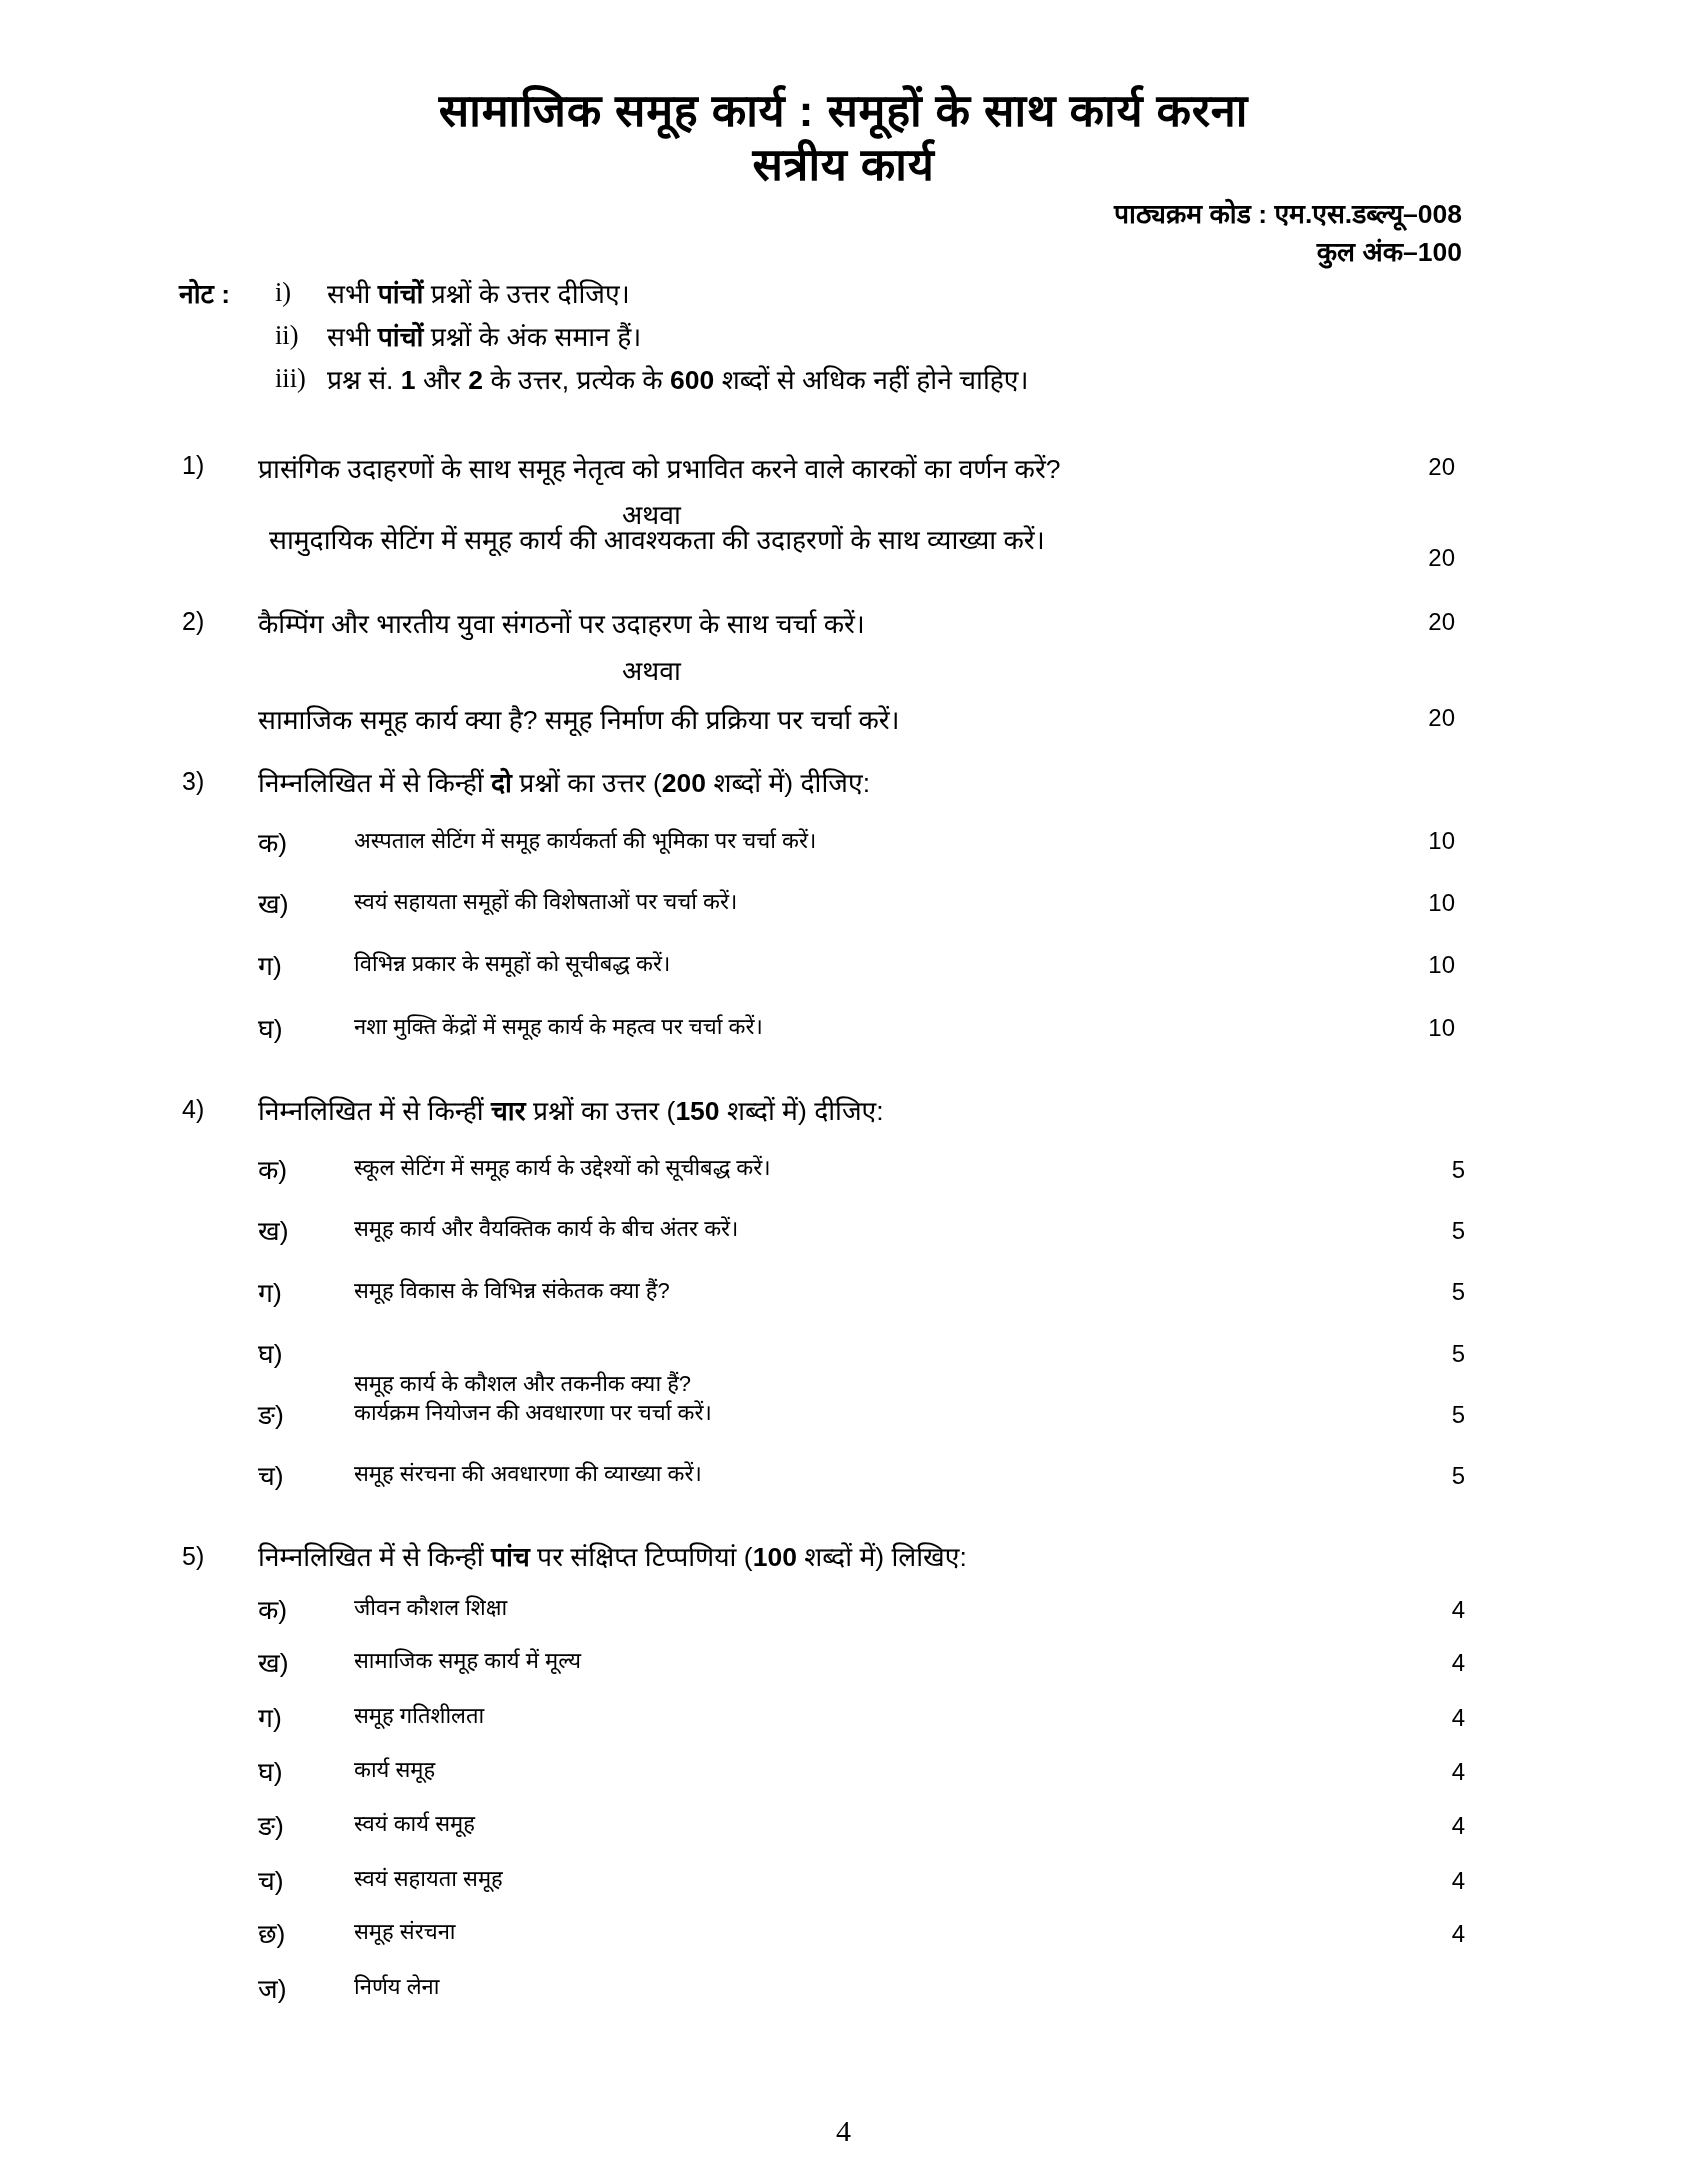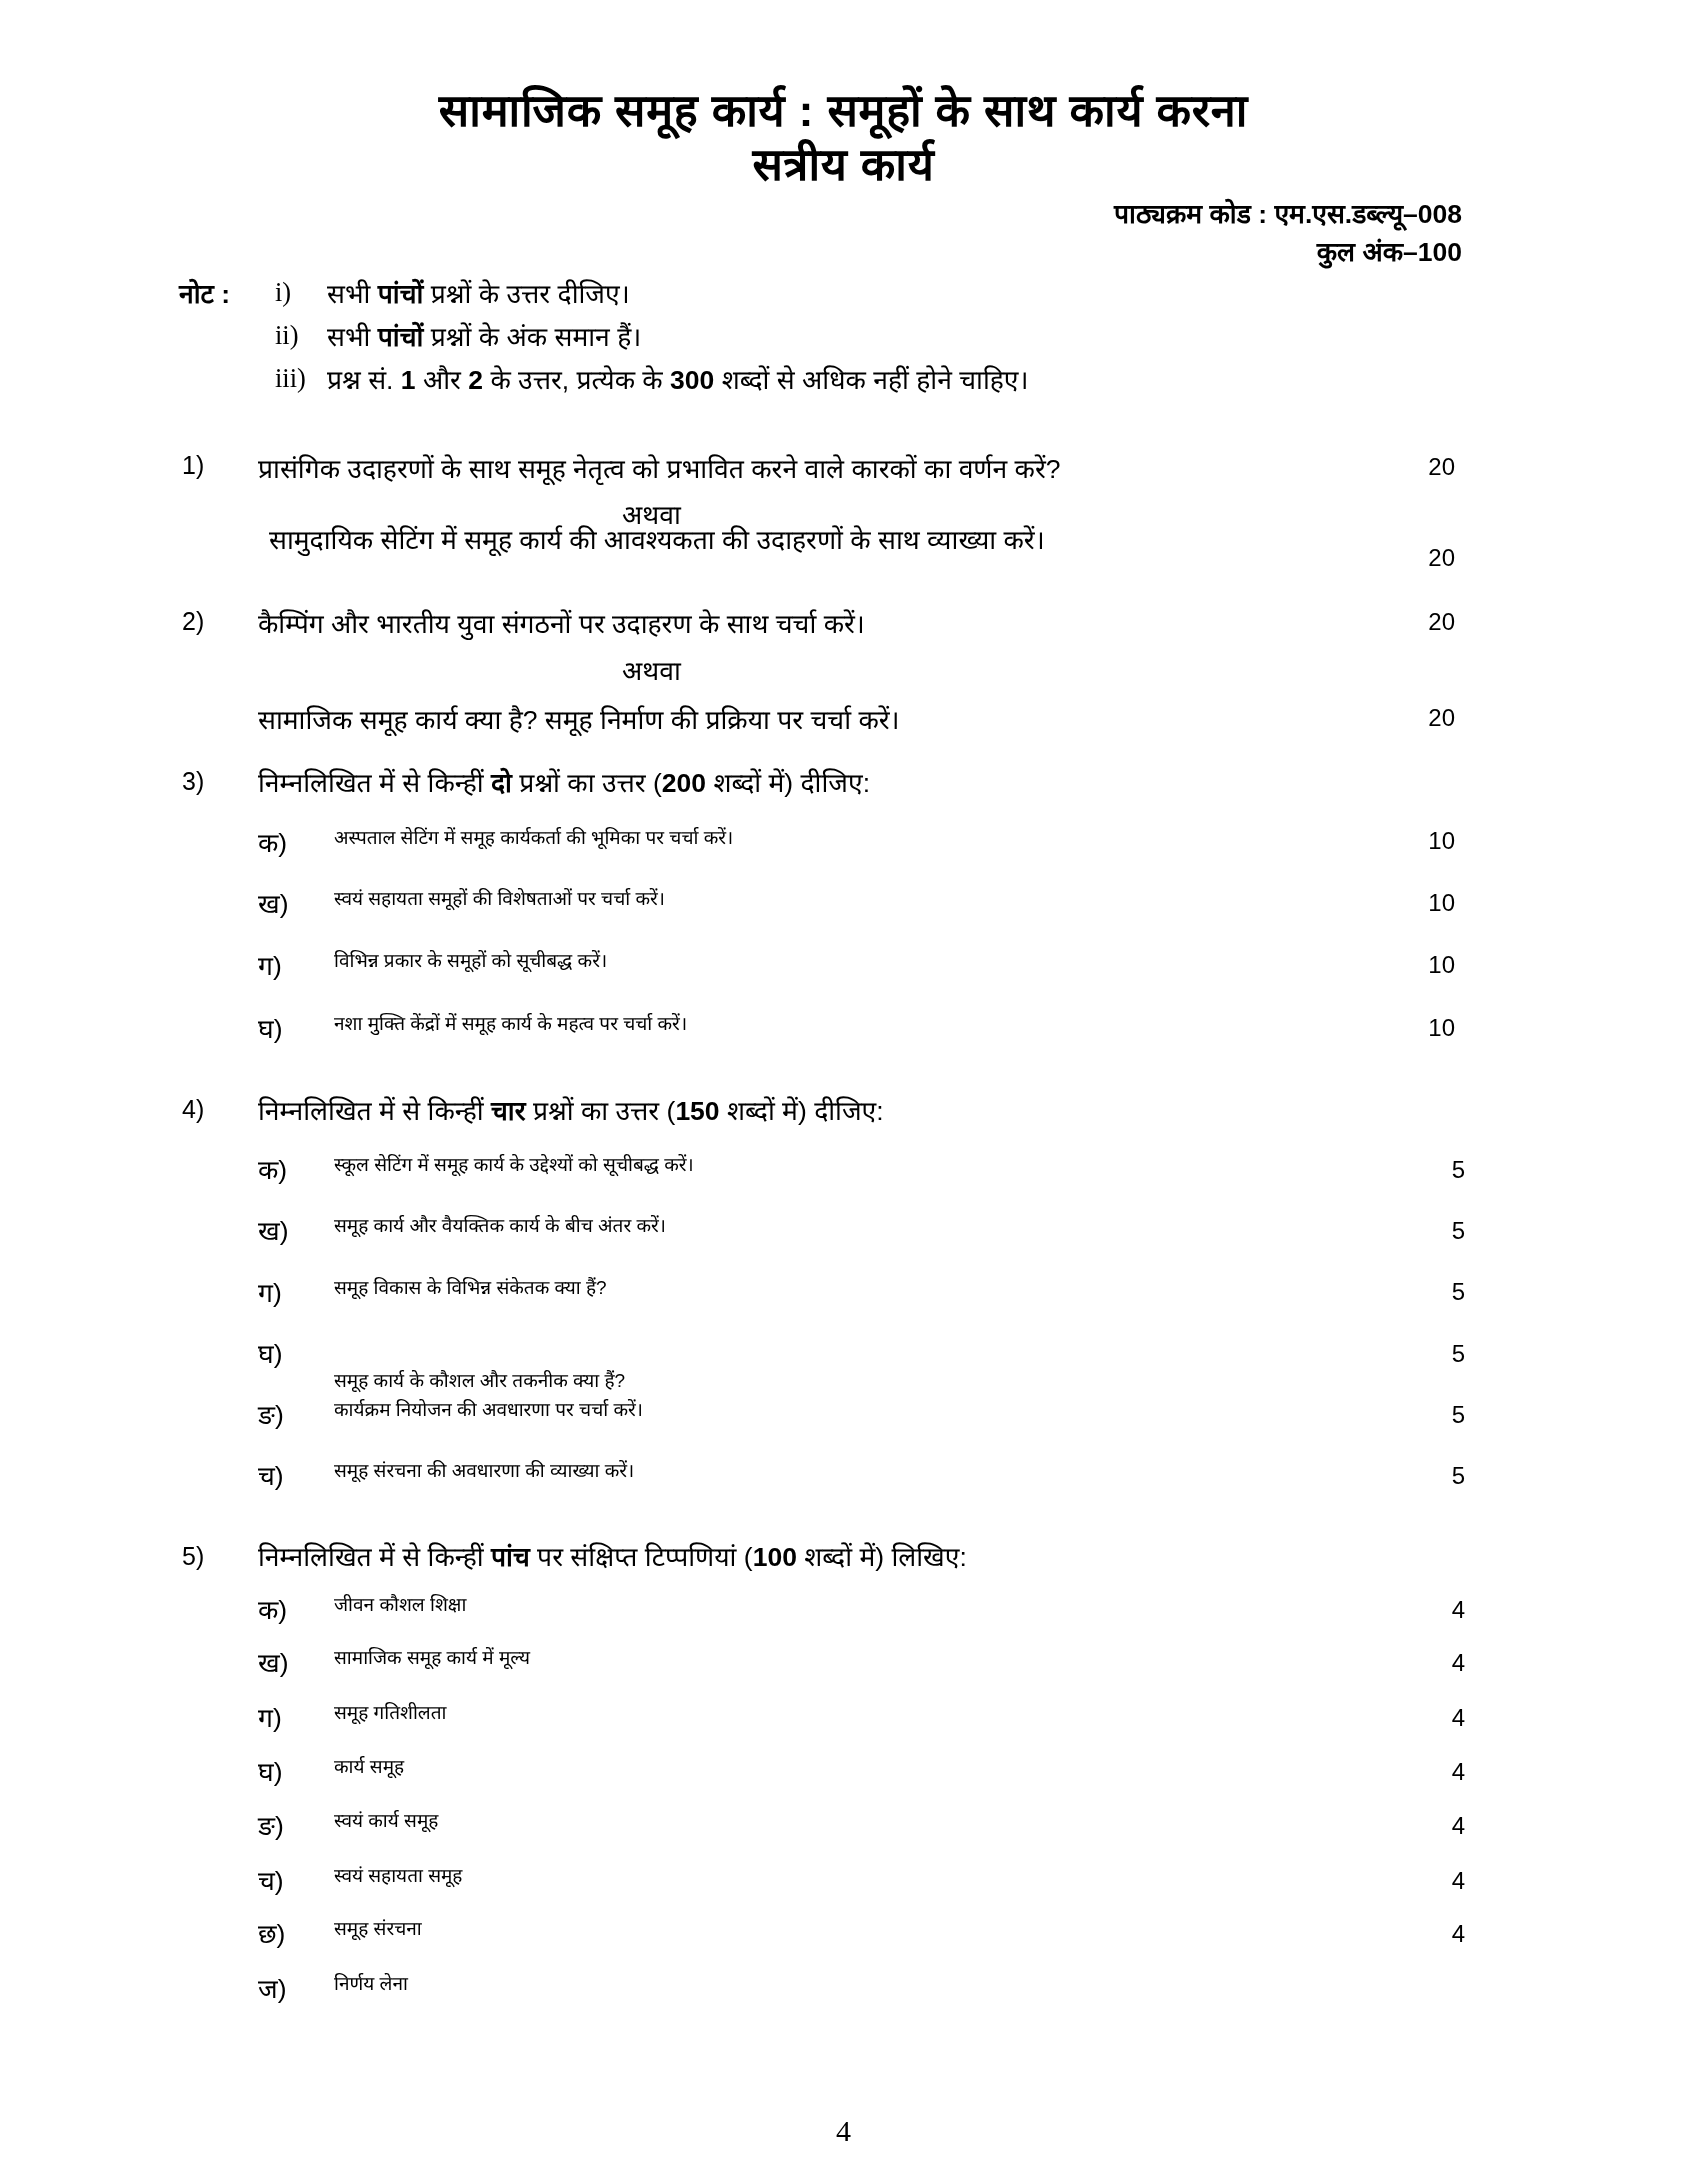--- a/index.html
+++ b/index.html
@@ -16,21 +16,21 @@
   .right-meta {
     right: 225px; text-align: right; font-size: 26.5px; font-weight: bold;
   }
   .note-label { left: 179px; font-size: 26.5px; font-weight: bold; }
   .note-num { left: 275px; font-size: 26.5px; font-family: "Liberation Serif", serif; }
   .note-text { left: 327px; font-size: 26.5px; }
   .qnum { left: 182px; font-size: 25px; }
   .qtext { left: 258px; font-size: 26.5px; }
   .athva { left: 622px; font-size: 26.5px; }
   .sub-letter { left: 258px; font-size: 26.5px; }
-  .sub-text { left: 334px; font-size: 19px; }
+  .sub-text { left: 354px; font-size: 22px; }
   .marks { right: 232px; font-size: 24px; text-align: left; }
   .marks-5 { right: 222px; font-size: 24px; text-align: right; }
   .pagenum {
     left: 0; width: 1687px; text-align: center; font-size: 30px;
     font-family: "Liberation Serif", serif;
   }
   b { font-weight: bold; }
 </style>
 </head>
 <body>
@@ -56,21 +56,21 @@
     <span>प्रश्नों के अंक समान हैं।</span>
   </div>
 
   <div class="abs note-num" style="top:363px;">iii)</div>
   <div class="abs note-text" style="top:361px;">
     <span>प्रश्न सं.</span>
     <b>1</b>
     <span>और</span>
     <b>2</b>
     <span>के उत्तर, प्रत्येक के </span>
-    <b>300</b>
+    <b>600</b>
     <span>शब्दों से अधिक नहीं होने चाहिए।</span>
   </div>
 </div>
 
 <div>
   <div class="abs qnum" style="top:451px;">1)</div>
   <div class="abs qtext" style="top:450px;">प्रासंगिक उदाहरणों के साथ समूह नेतृत्व को प्रभावित करने वाले कारकों का वर्णन करें?</div>
   <div class="abs marks" style="top:453px;">20</div>
   <div class="abs athva" style="top:496px;">अथवा</div>
   <div class="abs qtext" style="top:521px;margin-left:11px;">सामुदायिक सेटिंग में समूह कार्य की आवश्यकता की उदाहरणों के साथ व्याख्या करें।</div>

